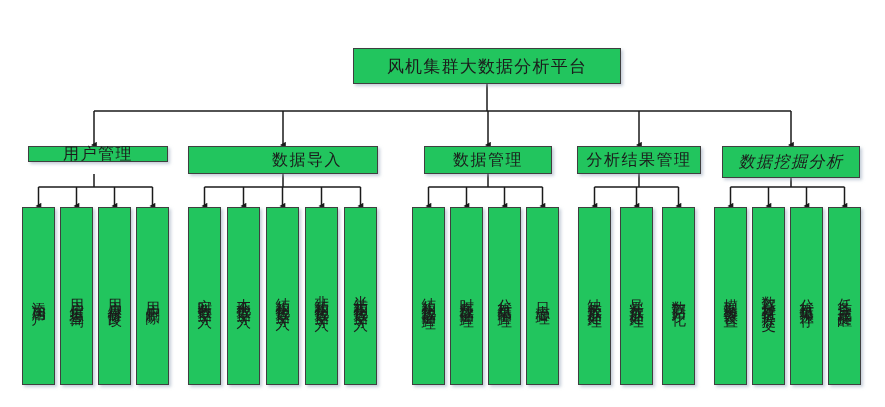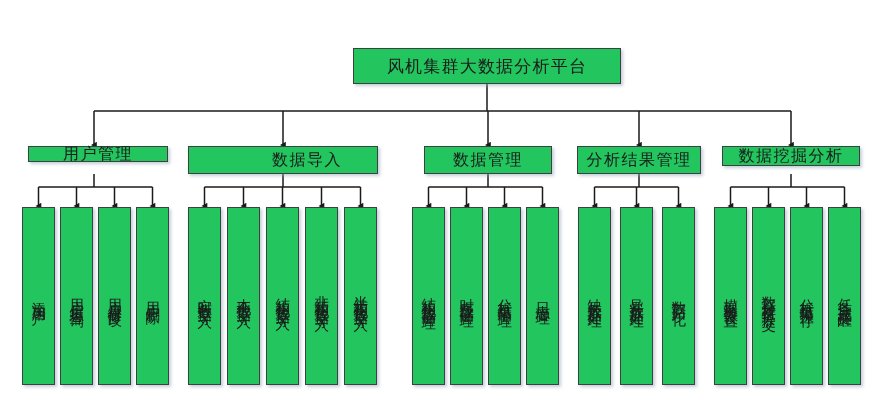--- a/index.html
+++ b/index.html
@@ -170,21 +170,21 @@
       </div>
       <div class="node node-leaf" style="left: 578px; top: 207px; width: 33px; height: 178px;">
         <span class="leaf-text">缺失数据处理</span>
       </div>
       <div class="node node-leaf" style="left: 620px; top: 207px; width: 33px; height: 178px;">
         <span class="leaf-text">异常数据处理</span>
       </div>
       <div class="node node-leaf" style="left: 662px; top: 207px; width: 33px; height: 178px;">
         <span class="leaf-text">数据归一化</span>
       </div>
-      <div class="node node-branch" style="left: 722px; top: 146px; width: 138px; height: 20px;">
+      <div class="node node-branch" style="left: 722px; top: 146px; width: 138px; height: 32px; font-style: italic;">
         <span>数据挖掘分析</span>
       </div>
       <div class="node node-leaf" style="left: 714px; top: 207px; width: 33px; height: 178px;">
         <span class="leaf-text">模型参数设置</span>
       </div>
       <div class="node node-leaf" style="left: 752px; top: 207px; width: 33px; height: 178px;">
         <span class="leaf-text">数据分析任务提交</span>
       </div>
       <div class="node node-leaf" style="left: 790px; top: 207px; width: 33px; height: 178px;">
         <span class="leaf-text">分析结果保存</span>

